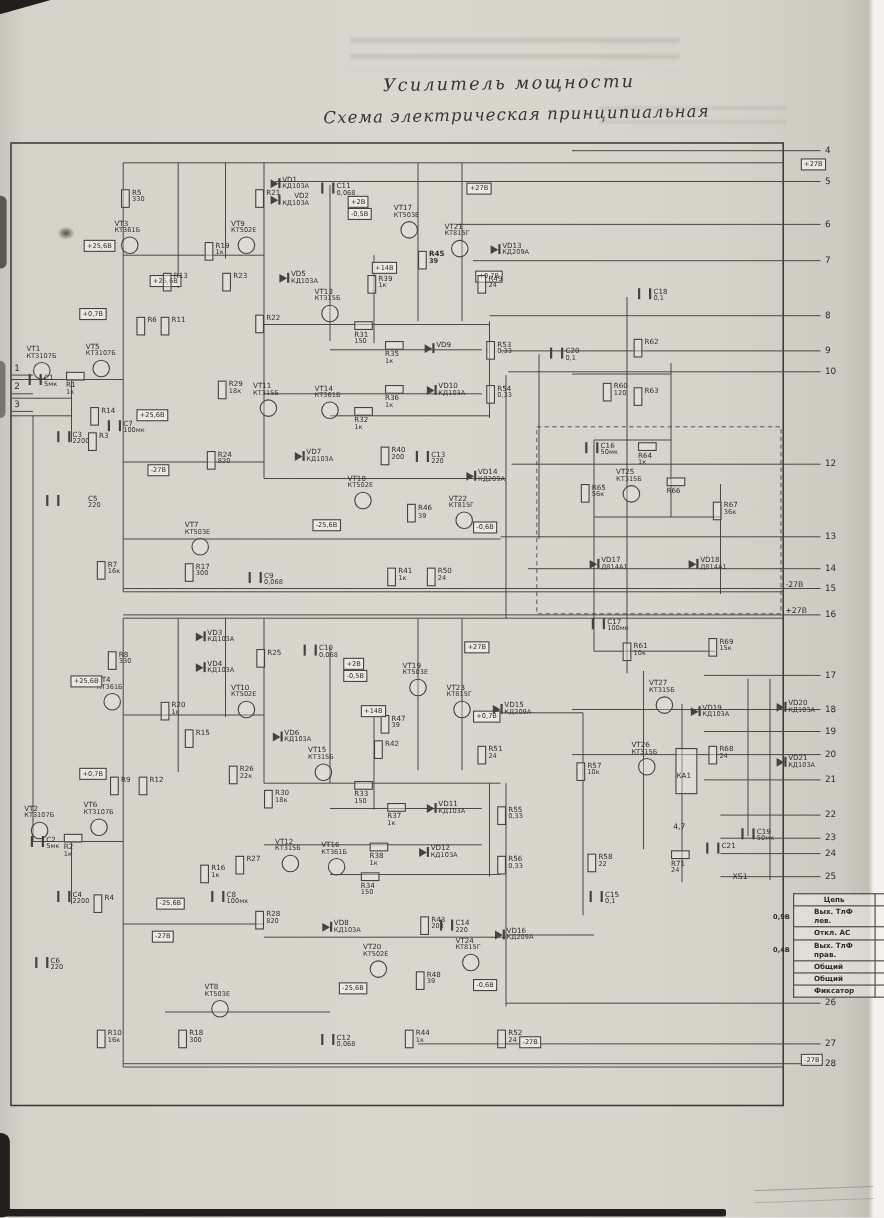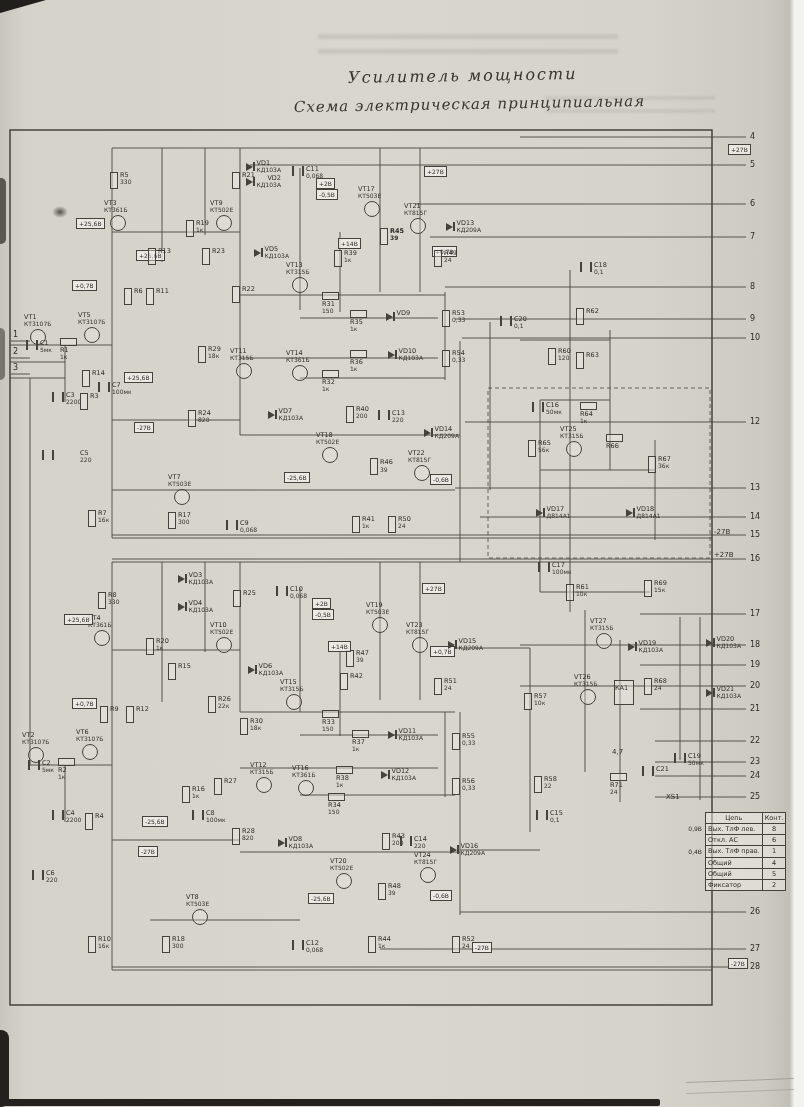--- a/index.html
+++ b/index.html
@@ -23,24 +23,24 @@
   .r.o-h{flex-direction:column;gap:1px;}
   .r.o-h .sym{width:15px;height:6px;}
   .c .sym{width:8px;height:10px;border-left:2px solid #45423c;border-right:2px solid #45423c;flex:none;}
   .t{flex-direction:column;gap:1px;}
   .t .sym{width:14px;height:14px;border:1.2px solid #45423c;border-radius:50%;margin-left:6px;flex:none;background:rgba(238,236,230,.3);}
   .d .sym{display:flex;align-items:center;flex:none;margin-top:2px;}
   .d .sym::before{content:"";display:block;width:0;height:0;border-left:7px solid #45423c;border-top:4px solid transparent;border-bottom:4px solid transparent;}
   .d .sym::after{content:"";display:block;width:1.5px;height:9px;background:#45423c;}
   .comp.v{border:1px solid #45423c;font-size:6px;padding:0 2px;background:rgba(240,238,232,.8);white-space:nowrap;line-height:9px;height:9px;}
   .comp.x{font-size:7px;white-space:nowrap;}
-  .comp.k{border:1px solid #45423c;width:18px;height:20px;font-size:6.5px;padding-top:3px;background:rgba(238,236,230,.4);}
+  .comp.k{border:1px solid #45423c;width:18px;height:20px;font-size:6.5px;padding-top:20px;background:rgba(238,236,230,.4);}
   .pin{position:absolute;font-size:8px;color:#2f2c27;}
   .xs1{position:absolute;left:682px;top:812px;border-collapse:collapse;color:#2f2c27;}
-  .xs1 th,.xs1 td{border:1px solid #45423c;font-size:6.5px;font-weight:normal;padding:1px 2px;line-height:1.25;background:rgba(240,238,232,.5);}
+  .xs1 th,.xs1 td{border:1px solid #45423c;font-size:6.5px;font-weight:bold;padding:1px 18px;line-height:1.25;background:rgba(240,238,232,.5);}
   .xs1 .note{border:none;background:none;font-size:6px;text-align:right;padding-right:3px;min-width:18px;}
   .xs1 td.num,.xs1 th.numh{text-align:center;min-width:13px;}
   .art{position:absolute;}
   .art-tl{left:0;top:0;width:46px;height:13px;background:#211f1b;clip-path:polygon(0 0,100% 0,0 100%);}
   .art-left1{left:0;top:178px;width:6px;height:66px;background:#3e3b34;border-radius:0 5px 5px 0;opacity:.8;}
   .art-left2{left:0;top:328px;width:5px;height:52px;background:#55524a;border-radius:0 5px 5px 0;opacity:.7;}
   .art-bl{left:0;top:1030px;width:9px;height:77px;background:#23211d;border-radius:0 8px 8px 0;}
   .art-bottom{left:0;top:1099px;width:660px;height:7px;background:#23211d;border-radius:2px;}
   .art-stain{left:52px;top:206px;width:16px;height:12px;background:radial-gradient(#3b382f,rgba(59,56,47,0) 70%);opacity:.85;}
   .art-br{left:686px;top:1080px;width:108px;height:10px;border-top:1px solid #8a877e;border-bottom:1px solid #9a978e;transform:rotate(-2deg);opacity:.6;}
@@ -927,21 +927,21 @@
         </span>
       </div>
       <div class="comp r" style="left: 85px; top: 813px;">
         <span class="sym"></span>
         <span class="lab">
           <div class="l1">R4</div>
         </span>
       </div>
       <div class="comp v" style="left: 142px; top: 816px;">-25,6В</div>
       <div class="comp v" style="left: 138px; top: 846px;">-27В</div>
-      <div class="comp d" style="left: 278px; top: 836px;">
+      <div class="comp d" style="left: 293px; top: 836px;">
         <span class="sym"></span>
         <span class="lab">
           <div class="l1">VD8</div>
           <div class="l2">КД103А</div>
         </span>
       </div>
       <div class="comp r" style="left: 382px; top: 833px;">
         <span class="sym"></span>
         <span class="lab">
           <div class="l1">R43</div>

